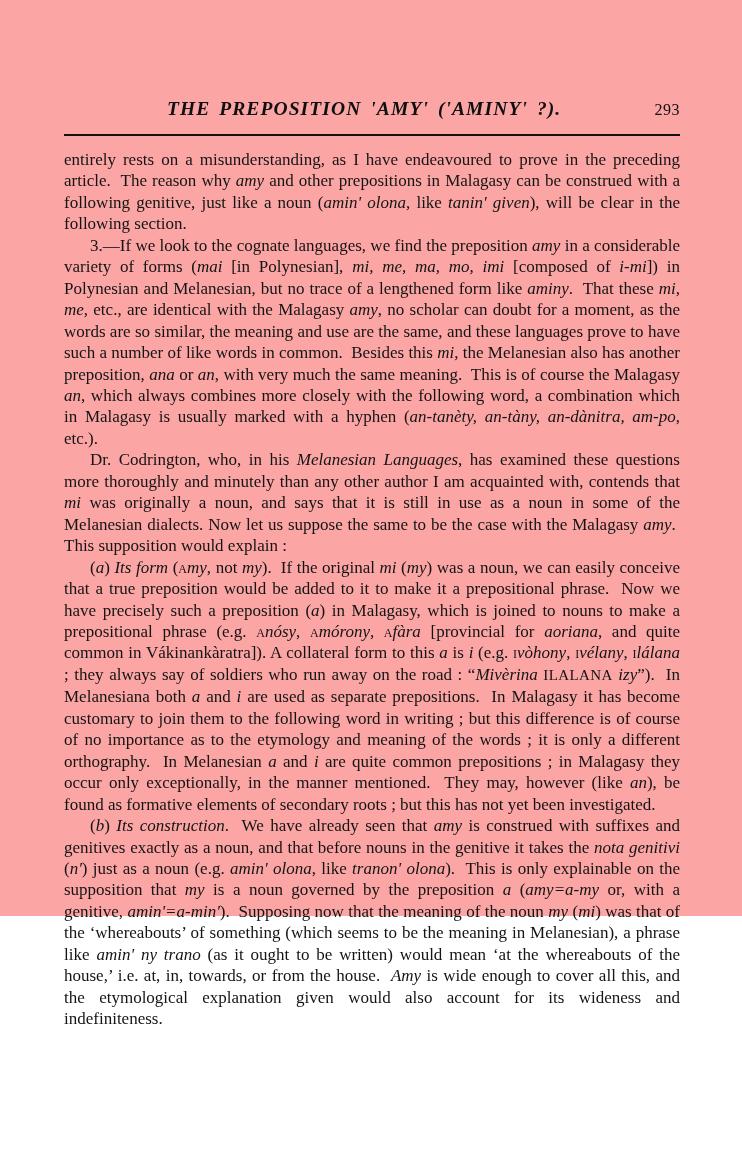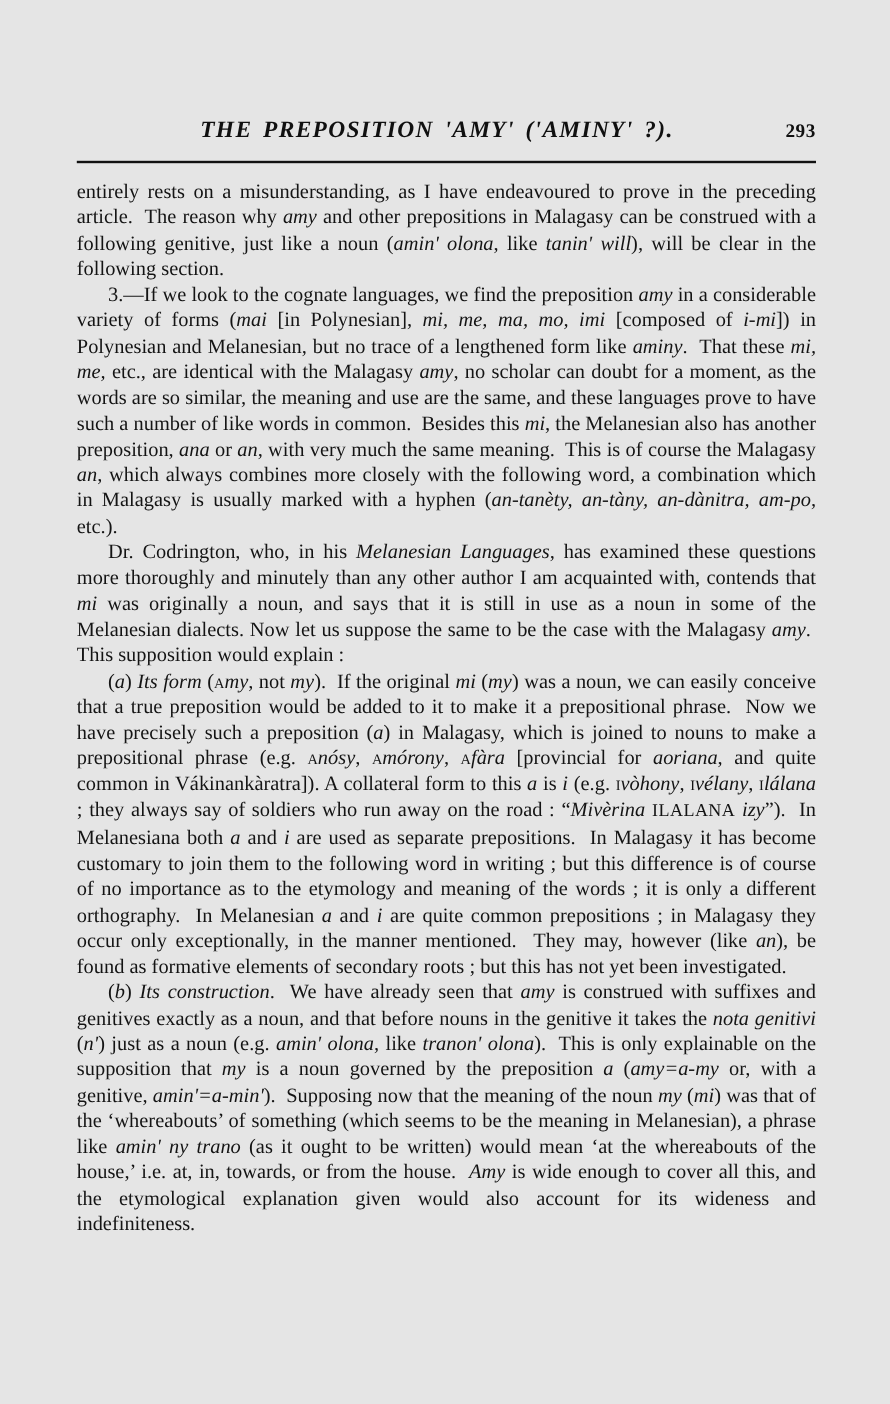--- a/index.html
+++ b/index.html
@@ -11,22 +11,22 @@
   body {
     width: 742px;
     height: 1170px;
     overflow: hidden;
     font-family: "Liberation Serif", "DejaVu Serif", serif;
     color: #111111;
   }
   .page {
     position: relative;
     width: 742px;
-    height: 1170px;
-    background: #e5e5e5;
+    height: 916px;
+    background: #fca5a5;
   }
   .content {
     position: absolute;
     left: 64px;
     top: 98px;
     width: 616px;
   }
   
   .runhead {
     position: relative;
@@ -43,21 +43,21 @@
     font-weight: bold;
     font-size: 19.5px;
     letter-spacing: 1.1px;
     word-spacing: 3px;
     color: #101010;
   }
   .runhead-folio {
     position: absolute;
     right: 0;
     top: 3px;
-    font-weight: bold;
+    font-weight: normal;
     font-size: 16px;
     letter-spacing: 0.5px;
     color: #101010;
   }
   .rule {
     margin-top: 6px;
     height: 2px;
     background: #111111;
     width: 100%;
   }
@@ -96,21 +96,21 @@
   <div class="content">
 
     <div class="runhead">
       <div class="runhead-title">THE  PREPOSITION  'AMY'  ('AMINY' ?).</div>
       <div class="runhead-folio">293</div>
     </div>
 
     <div class="rule"></div>
 
     <div class="body">
-      <p>entirely rests on a misunderstanding, as I have endeavoured to prove in the preceding article.&nbsp; The reason why <i>amy</i> and other prepositions in Malagasy can be construed with a following genitive, just like a noun (<i>amin' olona</i>, like <i>tanin' will</i>), will be clear in the following section.</p>
+      <p>entirely rests on a misunderstanding, as I have endeavoured to prove in the preceding article.&nbsp; The reason why <i>amy</i> and other prepositions in Malagasy can be construed with a following genitive, just like a noun (<i>amin' olona</i>, like <i>tanin' given</i>), will be clear in the following section.</p>
       <p class="indent">3.—If we look to the cognate languages, we find the preposition <i>amy</i> in a considerable variety of forms (<i>mai</i> [in Polynesian], <i>mi, me, ma, mo, imi</i> [composed of <i>i-mi</i>]) in Polynesian and Melanesian, but no trace of a lengthened form like <i>aminy</i>.&nbsp; That these <i>mi, me,</i> etc., are identical with the Malagasy <i>amy</i>, no scholar can doubt for a moment, as the words are so similar, the meaning and use are the same, and these languages prove to have such a number of like words in common.&nbsp; Besides this <i>mi</i>, the Melanesian also has another preposition, <i>ana</i> or <i>an</i>, with very much the same meaning.&nbsp; This is of course the Malagasy <i>an</i>, which always combines more closely with the following word, a combination which in Malagasy is usually marked with a hyphen (<i>an-tanèty, an-tàny, an-dànitra, am-po</i>, etc.).</p>
       <p class="indent">Dr. Codrington, who, in his <i>Melanesian Languages</i>, has examined these questions more thoroughly and minutely than any other author I am acquainted with, contends that <i>mi</i> was originally a noun, and says that it is still in use as a noun in some of the Melanesian dialects. Now let us suppose the same to be the case with the Malagasy <i>amy</i>.&nbsp; This supposition would explain :</p>
       <p class="indent">(<i>a</i>) <i>Its form</i> (<span class="sc">A</span><i>my</i>, not <i>my</i>).&nbsp; If the original <i>mi</i> (<i>my</i>) was a noun, we can easily conceive that a true preposition would be added to it to make it a prepositional phrase.&nbsp; Now we have precisely such a preposition (<i>a</i>) in Malagasy, which is joined to nouns to make a prepositional phrase (e.g. <span class="sc">A</span><i>nósy</i>, <span class="sc">A</span><i>mórony</i>, <span class="sc">A</span><i>fàra</i> [provincial for <i>aoriana</i>, and quite common in Vákinankàratra]). A collateral form to this <i>a</i> is <i>i</i> (e.g. <span class="sc">I</span><i>vòhony</i>, <span class="sc">I</span><i>vélany</i>, <span class="sc">I</span><i>lálana</i> ; they always say of soldiers who run away on the road : “<i>Mivèrina</i> <span class="allcaps">ILALANA</span> <i>izy</i>”).&nbsp; In Melanesiana both <i>a</i> and <i>i</i> are used as separate prepositions.&nbsp; In Malagasy it has become customary to join them to the following word in writing ; but this difference is of course of no importance as to the etymology and meaning of the words ; it is only a different orthography.&nbsp; In Melanesian <i>a</i> and <i>i</i> are quite common prepositions ; in Malagasy they occur only exceptionally, in the manner mentioned.&nbsp; They may, however (like <i>an</i>), be found as formative elements of secondary roots ; but this has not yet been investigated.</p>
       <p class="indent">(<i>b</i>) <i>Its construction</i>.&nbsp; We have already seen that <i>amy</i> is construed with suffixes and genitives exactly as a noun, and that before nouns in the genitive it takes the <i>nota genitivi</i> (<i>n'</i>) just as a noun (e.g. <i>amin' olona</i>, like <i>tranon' olona</i>).&nbsp; This is only explainable on the supposition that <i>my</i> is a noun governed by the preposition <i>a</i> (<i>amy=a-my</i> or, with a genitive, <i>amin'=a-min'</i>).&nbsp; Supposing now that the meaning of the noun <i>my</i> (<i>mi</i>) was that of the ‘whereabouts’ of something (which seems to be the meaning in Melanesian), a phrase like <i>amin' ny trano</i> (as it ought to be written) would mean ‘at the whereabouts of the house,’ i.e. at, in, towards, or from the house.&nbsp; <i>Amy</i> is wide enough to cover all this, and the etymological explanation given would also account for its wideness and indefiniteness.</p>
     </div>
 
   </div>
 </div>
 
 </body></html>

